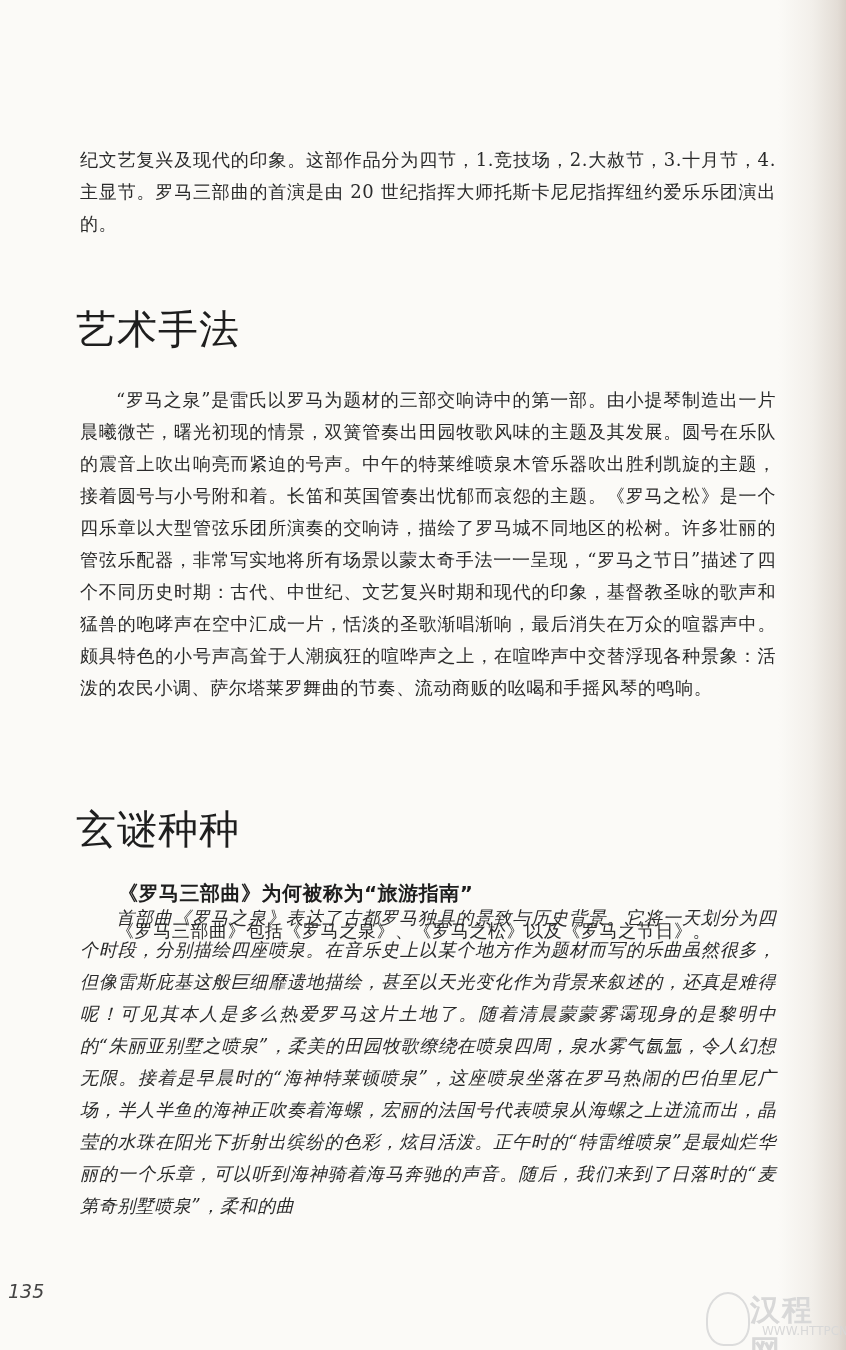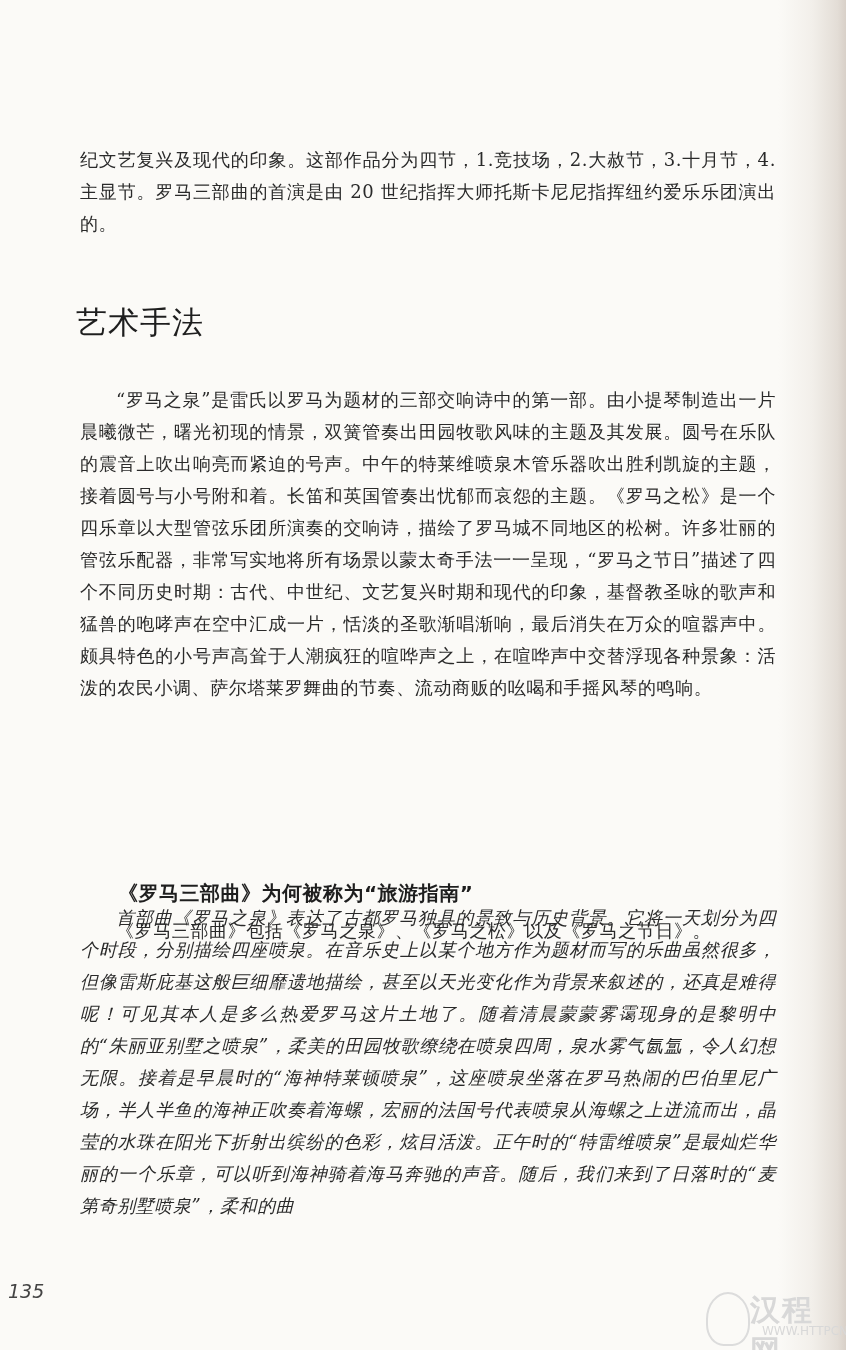--- a/index.html
+++ b/index.html
@@ -20,21 +20,21 @@
     .g1 { left: 20px; top: 70px; font-size: 20px; color: #eeece9; }
     .g2 { left: 440px; top: 236px; font-size: 72px; font-style: italic; }
     .g3 { left: 290px; top: 285px; font-size: 22px; }
     .body-text {
       position: absolute; left: 78px; width: 696px;
       font-size: 18px; line-height: 32px; letter-spacing: 0.6px;
       text-align: justify; margin: 2px;
     }
     .indent { text-indent: 2em; }
     .section-title {
-      position: absolute; left: 76px; font-size: 31px; font-weight: normal;
+      position: absolute; left: 76px; font-size: 40px; font-weight: normal;
       margin: 0; letter-spacing: 1px; color: #1e1e1e;
     }
     .sub-title {
       position: absolute; left: 118px; font-family: "DejaVu Sans", sans-serif;
       font-size: 20px; margin: 0; color: #1e1e1e; letter-spacing: 0.5px;
     }
     .page-number {
       position: absolute; left: 8px; top: 1280px;
       font-family: "DejaVu Sans", sans-serif; font-style: italic; font-size: 19px; color: #444;
     }
@@ -54,20 +54,21 @@
   <div class="ghost g1"></div>
   <div class="ghost g2"></div>
   <div class="ghost g3"></div>
 
   <p class="body-text" style="top:142px;">纪文艺复兴及现代的印象。这部作品分为四节，1.竞技场，2.大赦节，3.十月节，4.主显节。罗马三部曲的首演是由 20 世纪指挥大师托斯卡尼尼指挥纽约爱乐乐团演出的。</p>
 
   <h2 class="section-title" style="top:302px;">艺术手法</h2>
 
   <p class="body-text indent" style="top:382px;">“罗马之泉”是雷氏以罗马为题材的三部交响诗中的第一部。由小提琴制造出一片晨曦微芒，曙光初现的情景，双簧管奏出田园牧歌风味的主题及其发展。圆号在乐队的震音上吹出响亮而紧迫的号声。中午的特莱维喷泉木管乐器吹出胜利凯旋的主题，接着圆号与小号附和着。长笛和英国管奏出忧郁而哀怨的主题。《罗马之松》是一个四乐章以大型管弦乐团所演奏的交响诗，描绘了罗马城不同地区的松树。许多壮丽的管弦乐配器，非常写实地将所有场景以蒙太奇手法一一呈现，“罗马之节日”描述了四个不同历史时期：古代、中世纪、文艺复兴时期和现代的印象，基督教圣咏的歌声和猛兽的咆哮声在空中汇成一片，恬淡的圣歌渐唱渐响，最后消失在万众的喧嚣声中。颇具特色的小号声高耸于人潮疯狂的喧哗声之上，在喧哗声中交替浮现各种景象：活泼的农民小调、萨尔塔莱罗舞曲的节奏、流动商贩的吆喝和手摇风琴的鸣响。</p>
 
+  <h2 class="section-title" style="top:802px;">玄谜种种</h2>
 
   <h3 class="sub-title" style="top:880px;">《罗马三部曲》为何被称为“旅游指南”</h3>
 
   <p class="body-text indent" style="top:913px;font-family:Liberation Serif, serif;">《罗马三部曲》包括《罗马之泉》、《罗马之松》以及《罗马之节日》。</p>
 
   <p class="body-text indent" style="top:900px;font-style:italic;">首部曲《罗马之泉》表达了古都罗马独具的景致与历史背景。它将一天划分为四个时段，分别描绘四座喷泉。在音乐史上以某个地方作为题材而写的乐曲虽然很多，但像雷斯庇基这般巨细靡遗地描绘，甚至以天光变化作为背景来叙述的，还真是难得呢！可见其本人是多么热爱罗马这片土地了。随着清晨蒙蒙雾霭现身的是黎明中的“朱丽亚别墅之喷泉”，柔美的田园牧歌缭绕在喷泉四周，泉水雾气氤氲，令人幻想无限。接着是早晨时的“海神特莱顿喷泉”，这座喷泉坐落在罗马热闹的巴伯里尼广场，半人半鱼的海神正吹奏着海螺，宏丽的法国号代表喷泉从海螺之上迸流而出，晶莹的水珠在阳光下折射出缤纷的色彩，炫目活泼。正午时的“特雷维喷泉”是最灿烂华丽的一个乐章，可以听到海神骑着海马奔驰的声音。随后，我们来到了日落时的“麦第奇别墅喷泉”，柔和的曲</p>
 
   <div class="page-number">135</div>
 
   <div class="watermark">

